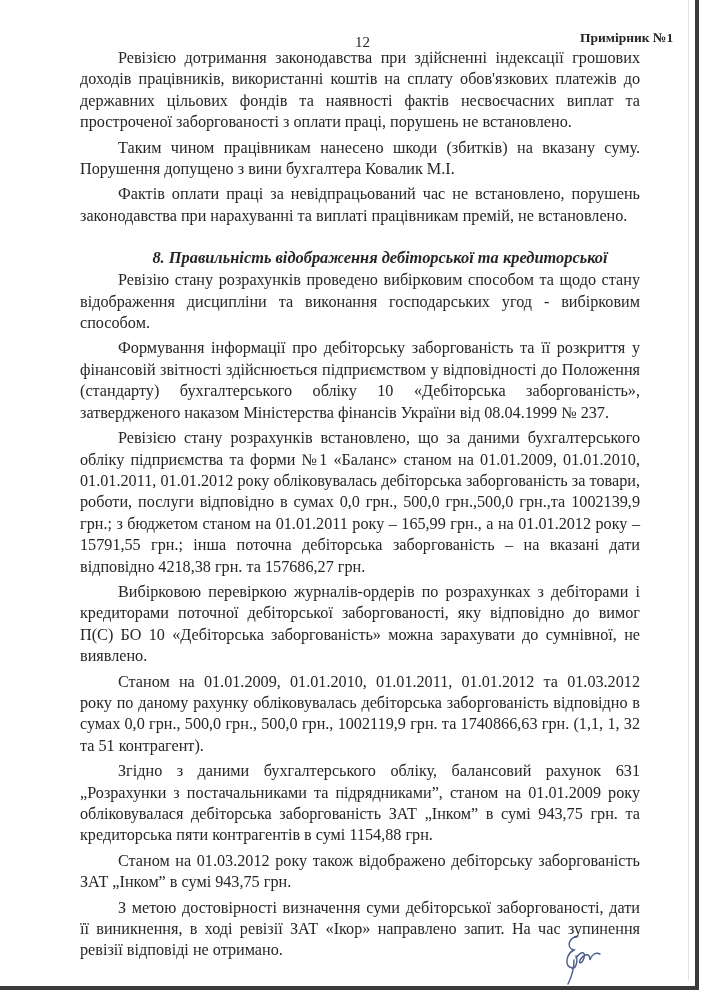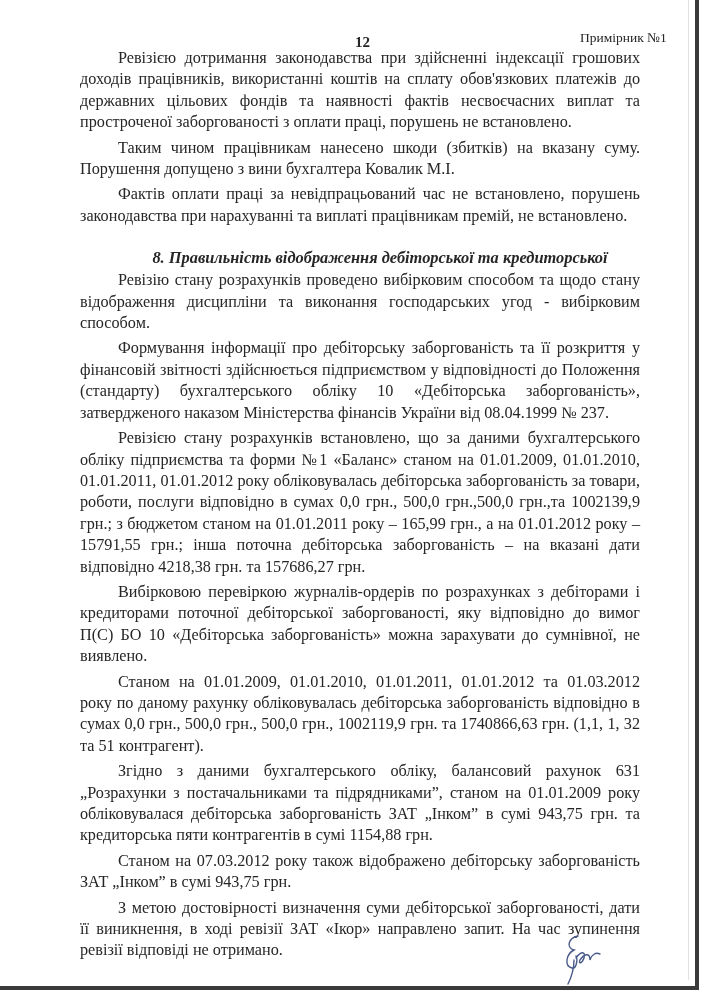--- a/index.html
+++ b/index.html
@@ -18,25 +18,25 @@
     border-bottom: 4px solid #3a3a3a;
     box-sizing: border-box;
   }
   .inner-edge {
     position: absolute; right: 6px; top: 0; bottom: 6px;
     width: 1px; background: #e2e2e2;
   }
   .header-num {
     position: absolute; top: 34px; left: 355px;
     font-size: 15px;
-    font-weight: bold;
   }
   .header-copy {
     position: absolute; top: 30px; left: 580px;
     font-size: 13.5px;
+    font-weight: bold;
   }
   .content {
     position: absolute; left: 80px; top: 48px; width: 560px;
     font-size: 16.2px; line-height: 21.4px;
   }
   .content p {
     margin: 0 0 4px 0;
     text-align: justify;
     text-indent: 38px;
   }
@@ -70,20 +70,20 @@
     <div class="section-title">
       <div>8. Правильність відображення дебіторської та кредиторської</div>
     </div>
 
     <p>Ревізію стану розрахунків проведено вибірковим способом та щодо стану відображення дисципліни та виконання господарських угод - вибірковим способом.</p>
     <p>Формування інформації про дебіторську заборгованість та її розкриття у фінансовій звітності здійснюється підприємством у відповідності до Положення (стандарту) бухгалтерського обліку 10 «Дебіторська заборгованість», затвердженого наказом Міністерства фінансів України від 08.04.1999 № 237.</p>
     <p>Ревізією стану розрахунків встановлено, що за даними бухгалтерського обліку підприємства та форми №1 «Баланс» станом на 01.01.2009, 01.01.2010, 01.01.2011, 01.01.2012 року обліковувалась дебіторська заборгованість за товари, роботи, послуги відповідно в сумах 0,0 грн., 500,0 грн.,500,0 грн.,та 1002139,9 грн.; з бюджетом станом на 01.01.2011 року – 165,99 грн., а на 01.01.2012 року – 15791,55 грн.; інша поточна дебіторська заборгованість – на вказані дати відповідно 4218,38 грн. та 157686,27 грн.</p>
     <p>Вибірковою перевіркою журналів-ордерів по розрахунках з дебіторами і кредиторами поточної дебіторської заборгованості, яку відповідно до вимог П(С) БО 10 «Дебіторська заборгованість» можна зарахувати до сумнівної, не виявлено.</p>
     <p>Станом на 01.01.2009, 01.01.2010, 01.01.2011, 01.01.2012 та 01.03.2012 року по даному рахунку обліковувалась дебіторська заборгованість відповідно в сумах 0,0 грн., 500,0 грн., 500,0 грн., 1002119,9 грн. та 1740866,63 грн. (1,1, 1, 32 та 51 контрагент).</p>
     <p>Згідно з даними бухгалтерського обліку, балансовий рахунок 631 „Розрахунки з постачальниками та підрядниками”, станом на 01.01.2009 року обліковувалася дебіторська заборгованість ЗАТ „Інком” в сумі 943,75 грн. та кредиторська пяти контрагентів в сумі 1154,88 грн.</p>
-    <p>Станом на 07.03.2012 року також відображено дебіторську заборгованість ЗАТ „Інком” в сумі 943,75 грн.</p>
+    <p>Станом на 01.03.2012 року також відображено дебіторську заборгованість ЗАТ „Інком” в сумі 943,75 грн.</p>
     <p>З метою достовірності визначення суми дебіторської заборгованості, дати її виникнення, в ході ревізії ЗАТ «Ікор» направлено запит. На час зупинення ревізії відповіді не отримано.</p>
   </div>
 
   <svg class="signature" viewBox="0 0 50 56">
     <path d="M18 6 C8 8, 6 18, 14 20 C6 24, 4 36, 12 38 C16 40, 18 30, 16 26 M14 30 C14 40, 10 50, 8 54 M16 28 C20 22, 26 20, 24 28 C22 34, 18 34, 20 30 C24 24, 30 22, 30 30 C32 24, 36 22, 40 24" fill="none" stroke="#4a5a8a" stroke-width="1.4" stroke-linecap="round"></path>
   </svg>
 </div>
 
 </body></html>

